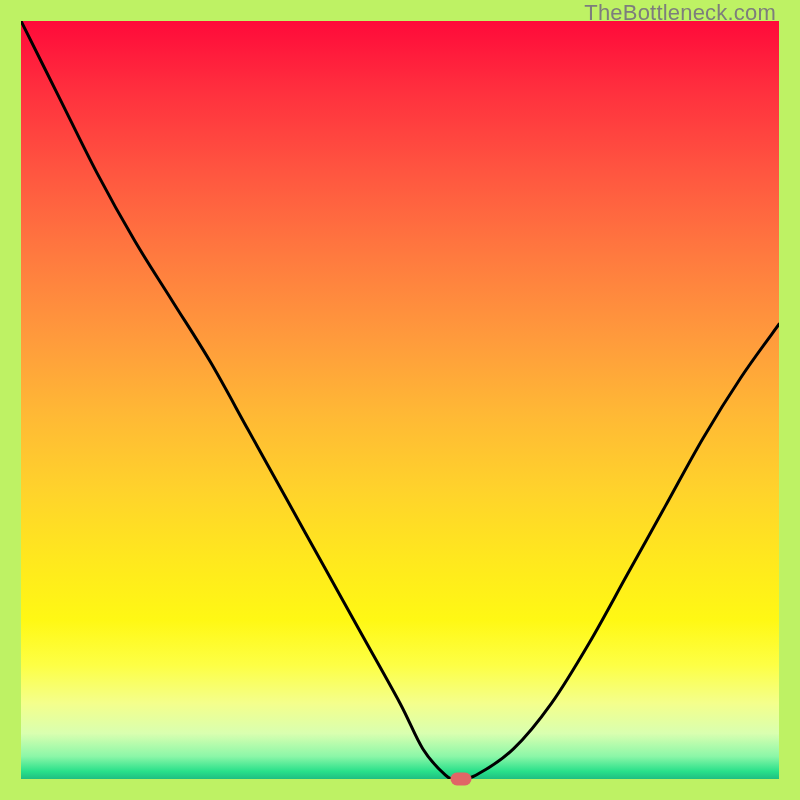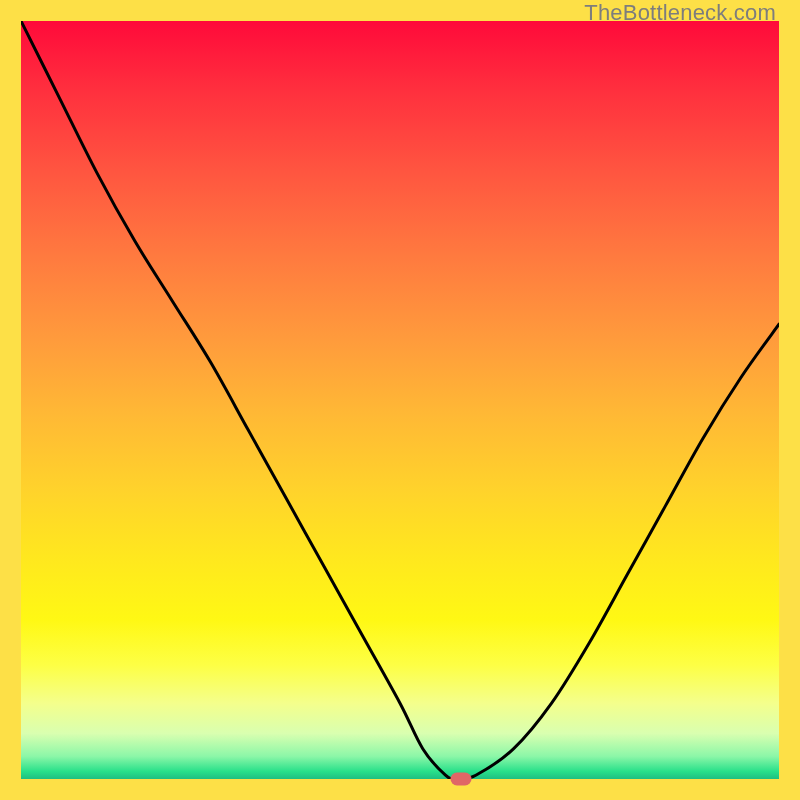--- a/index.html
+++ b/index.html
@@ -8,21 +8,21 @@
     width: 800px;
     height: 800px;
     background: #000;
     overflow: hidden;
     font-family: Arial, Helvetica, sans-serif;
   }
   .frame {
     position: relative;
     width: 800px;
     height: 800px;
-    background: #fde047;
+    background: #bef264;
   }
   .plot {
     position: absolute;
     left: 21px;
     top: 21px;
     width: 758px;
     height: 758px;
     
     background: linear-gradient(
       to bottom,

